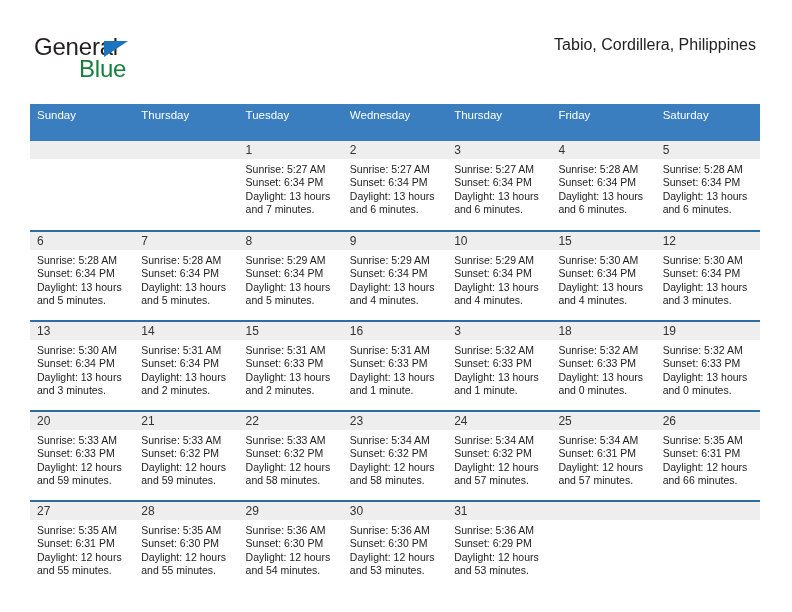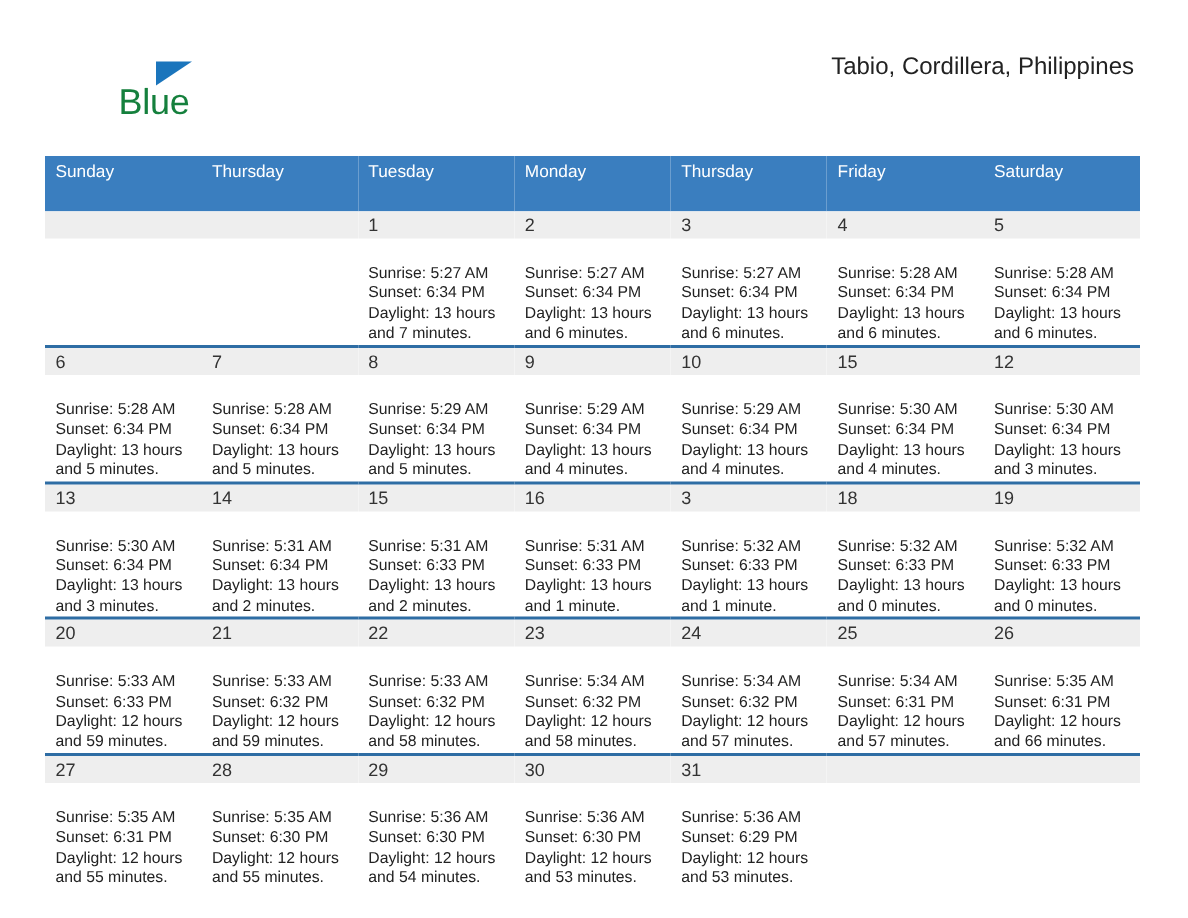--- a/index.html
+++ b/index.html
@@ -121,51 +121,51 @@
     padding: 1px 0 0 7px;
     font-size: 12px;
     color: #333333;
     line-height: 17px;
   }
   .cell-body {
     padding: 4px 6px 0 7px;
     font-size: 10.5px;
     color: #222222;
     line-height: 13.4px;
-    margin-top: 13px;
   }
   .cell-body div { white-space: nowrap; }
   .cell-empty .daynum-band { background: #eeeeee; }
   .cell-empty .cell-body { visibility: hidden; }
 </style>
 </head>
 <body>
 
 <div class="page">
 
   <div class="header">
 
     <div class="brand">
+      <span class="brand-general">General</span>
       <span class="brand-triangle"></span>
       <span class="brand-blue">Blue</span>
     </div>
 
     <div class="title-block">
       <div class="cal-subtitle">Tabio, Cordillera, Philippines</div>
     </div>
 
   </div>
 
   <table class="calendar">
     <thead>
       <tr>
         <th>Sunday</th>
         <th>Thursday</th>
         <th>Tuesday</th>
-        <th>Monday</th>
+        <th>Wednesday</th>
         <th>Thursday</th>
         <th>Friday</th>
         <th>Saturday</th>
       </tr>
     </thead>
     <tbody id="calendar-body">
         <tr>
           <td class="cell-empty">
             <div class="cell-inner">
               <div class="daynum-band"></div>

